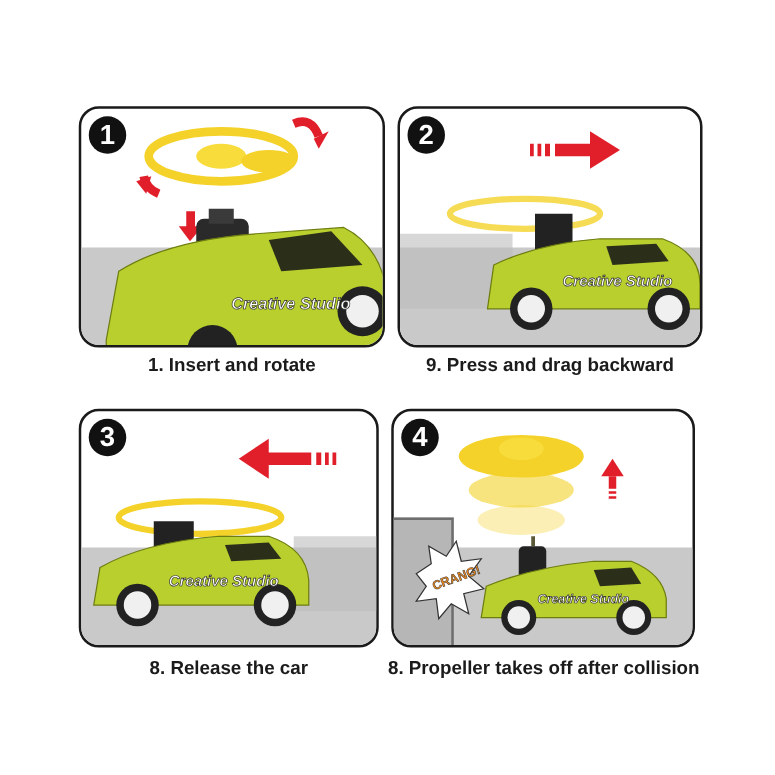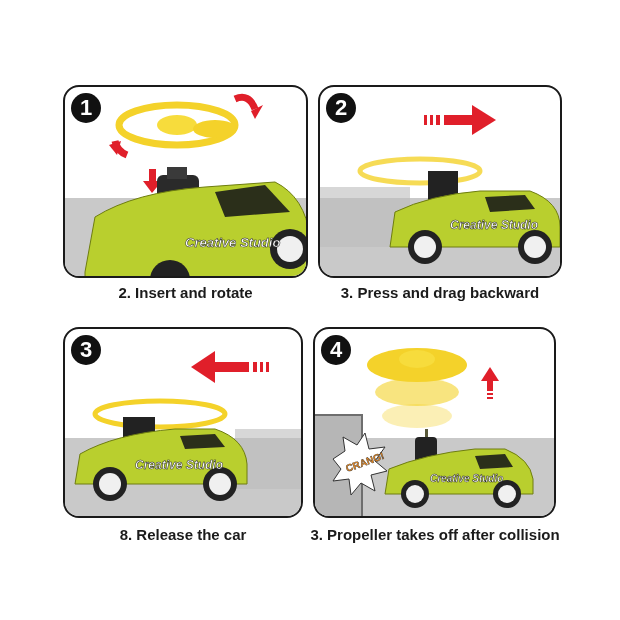--- a/index.html
+++ b/index.html
@@ -32,21 +32,21 @@
     <rect x="92" y="88" width="42" height="48" rx="6" fill="#2a2a2a"></rect>
     <rect x="102" y="80" width="20" height="12" fill="#3a3a3a"></rect>
     <path d="M20 185 L30 130 Q70 105 140 100 L210 95 Q240 110 245 150 L245 193 L20 193 Z" fill="#b9cf2e" stroke="#6e7d10" stroke-width="1"></path>
     <path d="M150 105 L200 98 L225 125 L160 130 Z" fill="#2b2f1a"></path>
     <circle cx="225" cy="162" r="20" fill="#222"></circle>
       <circle cx="225" cy="162" r="13" fill="#f0f0f0"></circle>
     <circle cx="105" cy="193" r="20" fill="#222"></circle>
     <text x="120" y="160" font-size="13" font-style="italic" font-weight="bold" fill="#ffffff" stroke="#222" stroke-width="0.5">Creative Studio</text>
   </svg>
 </div>
-<div class="caption" style="left:63px;top:284px;width:245px;">2. Insert and rotate</div>
+<div class="caption" style="left:63px;top:284px;width:245px;">1. Insert and rotate</div>
 
 <div class="panel" style="left:318px;top:85px;width:244px;height:193px;">
   <div class="ground" style="height:78px;"></div>
   <div class="badge">2</div>
   <svg width="244" height="193" style="left:0;top:0;">
     <rect x="104" y="28" width="3" height="10" fill="#e01f2a"></rect>
       <rect x="110" y="28" width="3" height="10" fill="#e01f2a"></rect>
       <rect x="116" y="28" width="4" height="10" fill="#e01f2a"></rect>
     <rect x="124" y="28" width="30" height="10" fill="#e01f2a"></rect>
     <polygon points="152,18 176,33 152,48" fill="#e01f2a"></polygon>
@@ -57,21 +57,21 @@
     <rect x="108" y="84" width="30" height="30" fill="#222"></rect>
     <path d="M70 160 L75 125 Q110 108 160 104 L210 104 Q240 115 240 140 L240 160 Z" fill="#b9cf2e" stroke="#6e7d10"></path>
     <path d="M165 110 L205 108 L215 122 L170 125 Z" fill="#2b2f1a"></path>
     <circle cx="105" cy="160" r="17" fill="#222"></circle>
       <circle cx="105" cy="160" r="11" fill="#f0f0f0"></circle>
     <circle cx="215" cy="160" r="17" fill="#222"></circle>
       <circle cx="215" cy="160" r="11" fill="#f0f0f0"></circle>
     <text x="130" y="142" font-size="12" font-style="italic" font-weight="bold" fill="#fff" stroke="#222" stroke-width="0.5">Creative Studio</text>
   </svg>
 </div>
-<div class="caption" style="left:318px;top:284px;width:244px;">3. Press and drag backward</div>
+<div class="caption" style="left:318px;top:284px;width:244px;">9. Press and drag backward</div>
 
 <div class="panel" style="left:63px;top:327px;width:240px;height:191px;">
   <div class="ground" style="height:78px;"></div>
   <div class="badge">3</div>
   <svg width="240" height="191" style="left:0;top:0;">
     <polygon points="150,22 126,38 150,54" fill="#e01f2a"></polygon>
     <rect x="148" y="33" width="36" height="10" fill="#e01f2a"></rect>
     <rect x="188" y="33" width="4" height="10" fill="#e01f2a"></rect>
       <rect x="195" y="33" width="3" height="10" fill="#e01f2a"></rect>
       <rect x="201" y="33" width="3" height="10" fill="#e01f2a"></rect>
@@ -114,13 +114,13 @@
     <rect x="100" y="108" width="22" height="32" rx="4" fill="#222"></rect>
     <path d="M70 165 L74 140 Q110 125 160 120 L190 120 Q215 130 218 150 L218 165 Z" fill="#b9cf2e" stroke="#6e7d10"></path>
     <path d="M160 127 L190 125 L198 138 L165 140 Z" fill="#2b2f1a"></path>
     <circle cx="100" cy="165" r="14" fill="#222"></circle>
       <circle cx="100" cy="165" r="9" fill="#f0f0f0"></circle>
     <circle cx="192" cy="165" r="14" fill="#222"></circle>
       <circle cx="192" cy="165" r="9" fill="#f0f0f0"></circle>
     <text x="115" y="153" font-size="10" font-style="italic" font-weight="bold" fill="#fff" stroke="#222" stroke-width="0.5">Creative Studio</text>
   </svg>
 </div>
-<div class="caption" style="left:295px;top:526px;width:280px;">3. Propeller takes off after collision</div>
+<div class="caption" style="left:295px;top:526px;width:280px;">8. Propeller takes off after collision</div>
 
 </body></html>

